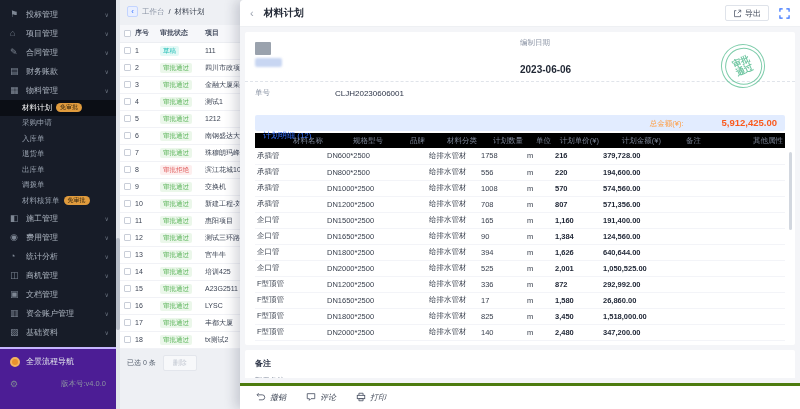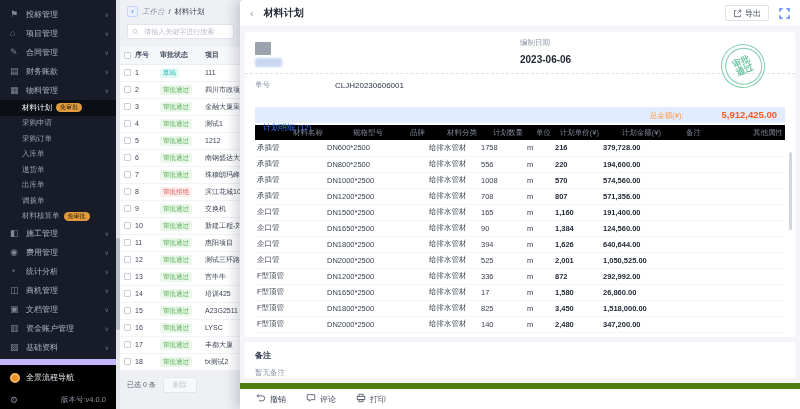--- a/index.html
+++ b/index.html
@@ -9,35 +9,35 @@
   
   .sidebar{position:absolute;left:0;top:0;width:116px;height:409px;background:#171c28;color:#aeb6c2;z-index:1;}
   .side-list{position:absolute;top:0;left:0;right:0;bottom:46px;overflow:hidden;padding-top:5px;}
   .side-group{height:19px;display:flex;align-items:center;padding:0 7px 0 10px;gap:6px;font-size:8px;cursor:pointer;}
   .side-group .glyph{width:10px;color:#7e8794;font-size:9px;line-height:1;flex:0 0 10px;}
   .side-group .lbl{flex:1;white-space:nowrap;overflow:hidden;}
   .side-group .chev{color:#6b7380;font-size:6px;}
   .side-sub{height:15.5px;display:flex;align-items:center;padding-left:22px;gap:4px;color:#97a0ae;font-size:7.5px;cursor:pointer;white-space:nowrap;}
   .side-sub.active{background:#0b0e15;color:#ffffff;}
   .badge-pill{background:#e09b3d;color:#33240e;font-size:6px;line-height:9px;height:9px;padding:0 4px;border-radius:5px;flex:0 0 auto;}
-  .side-footer{position:absolute;bottom:0;left:0;right:0;height:50px;border-top:6px solid #c4b5fd;background:#000000;}
+  .side-footer{position:absolute;bottom:0;left:0;right:0;height:62px;border-top:2px solid #c4b5fd;background:#4c1d95;}
   .nav-row{height:25px;display:flex;align-items:center;gap:6px;padding:0 10px;color:#e2e6ec;font-size:8px;cursor:pointer;}
   .nav-dot{width:10px;height:10px;border-radius:50%;background:#e8912d;border:2px solid #f4b35e;flex:0 0 10px;}
   .ver-row{height:19px;display:flex;align-items:center;gap:6px;padding:0 10px;color:#8b93a1;font-size:7.5px;}
   .ver-row .glyph{font-size:9px;color:#7e8794;}
   .ver-row .ver{margin-left:auto;}
   .side-scroll{position:absolute;left:116px;top:0;width:4px;height:409px;background:#e3e6eb;z-index:1;}
   .side-scroll .thumb{position:absolute;top:238px;height:92px;width:4px;background:#b9bfc9;border-radius:2px;}
 
   
   .list-panel{position:absolute;left:120px;top:0;width:120px;height:409px;background:#eef0f4;}
   .crumb{display:flex;align-items:center;gap:4px;padding:6px 0 0 7px;font-size:7.5px;color:#39414f;}
   .back-btn{width:11px;height:11px;border-radius:2px;background:#e9efff;border:1px solid #c3d4ff;color:#3370ff;
     font-size:8px;line-height:9px;text-align:center;cursor:pointer;flex:0 0 11px;}
-  .crumb .root{color:#8a93a4;font-style:italic;}
+  .crumb .root{color:#8a93a4;}
   .search{margin:7px 6px 0 7px;height:15px;background:#fff;border:1px solid #e1e4ea;border-radius:2px;
     display:flex;align-items:center;gap:3px;padding:0 4px;}
   .search input{border:0;outline:0;width:100%;font-size:7px;color:#5d6678;background:transparent;
     font-family:"Liberation Sans","DejaVu Sans",sans-serif;}
   .search input::placeholder{color:#b9bfca;}
   .list-table{width:100%;border-collapse:collapse;margin-top:8px;font-size:7px;background:#fff;table-layout:fixed;}
   .list-table th{height:17px;background:#f6f7fa;color:#4a5264;font-weight:bold;text-align:left;padding:0 2px;border-bottom:1px solid #eceef2;}
   .list-table td{height:17px;color:#3c4454;padding:0 2px;border-bottom:1px solid #f1f2f6;white-space:nowrap;overflow:hidden;}
   .cb{width:7px;height:7px;border:1px solid #c9ced8;border-radius:1px;background:#fff;margin-left:2px;cursor:pointer;}
   .pill{display:inline-block;font-size:6.5px;line-height:10px;padding:0 3px;border-radius:2px;}
@@ -59,21 +59,21 @@
     padding:0 7px;font-size:8px;color:#434b5a;background:#fff;cursor:pointer;margin-left:39px;}
   .fs-btn{cursor:pointer;display:flex;align-items:center;}
   .drawer-body{flex:1;padding:5px 5px 0 5px;overflow:hidden;}
   .card{background:#fff;border-radius:2px;}
   .card.main{padding:6px 10px 4px 10px;position:relative;}
   .info{display:flex;position:relative;}
   .info-col{width:50%;}
   .f-label{font-size:7.5px;color:#8a93a4;}
   .avatar{width:16px;height:13px;background:#9aa2ad;margin-top:4px;border-radius:1px;filter:blur(.4px);}
   .name-blob{width:27px;height:9px;background:#c8d6f2;border-radius:2px;margin-top:3px;filter:blur(1px);}
-  .date-val{font-size:10px;font-weight:bold;color:#1f2633;margin-top:6px;}
+  .date-val{font-size:10px;font-weight:bold;color:#1f2633;margin-top:16px;}
   .stamp{position:absolute;top:6px;right:20px;width:44px;height:44px;border:1.4px solid #5fc096;border-radius:50%;
     transform:rotate(-24deg);opacity:.8;display:flex;align-items:center;justify-content:center;}
   .stamp::before{content:"";position:absolute;inset:2.5px;border:1px solid #5fc096;border-radius:50%;}
   .stamp-text{font-size:9px;font-weight:bold;color:#4fb98c;width:20px;line-height:1.05;text-align:center;}
   .dashed{border-top:1px dashed #e0e4ea;margin:6px -10px 0 -10px;}
   .docno-row{display:flex;align-items:center;padding:6px 0 17px 0;font-size:8px;}
   .docno-row .f-label{width:80px;}
   .docno-val{color:#2b3346;}
   .sum-bar{height:16px;background:#e2ecff;border-radius:2px;display:flex;align-items:center;padding:0 8px;}
   .sum-title{font-size:8px;color:#3370ff;margin-top:24px;}
@@ -82,22 +82,22 @@
   .total-value{font-size:9.5px;font-weight:bold;color:#fa5a1e;margin-left:3px;}
   .detail-table{width:100%;border-collapse:collapse;font-size:7.5px;table-layout:fixed;margin-top:2px;}
   .detail-table th{height:15px;background:#000000;color:#7d8698;font-weight:normal;text-align:right;padding:0 2px;
     white-space:nowrap;overflow:hidden;}
   .detail-table td{height:16px;color:#39404e;border-bottom:1px solid #f3f4f8;padding:0 2px;white-space:nowrap;overflow:hidden;}
   .detail-table td.num{font-weight:bold;color:#222938;}
   .tbl-scroll{position:absolute;right:3px;top:120px;width:3px;height:78px;background:#d2d7df;border-radius:2px;}
   .card.remark{margin-top:5px;padding:8px 10px 9px 10px;}
   .remark-label{font-size:8px;font-weight:bold;color:#2b3346;}
   .remark-value{margin-top:7px;font-size:7.5px;color:#8a93a4;}
-  .drawer-footer{flex:0 0 26px;background:#fff;border-top:6px solid #4d7c0f;display:flex;align-items:center;
-    gap:20px;padding:0 16px;margin-top:5px;}
+  .drawer-footer{flex:0 0 26px;background:#fff;border-top:3px solid #4d7c0f;display:flex;align-items:center;
+    gap:20px;padding:0 16px;margin-top:5px;font-style:italic;}
   .foot-btn{display:flex;align-items:center;gap:4px;font-size:8px;color:#434b5a;cursor:pointer;}
 </style>
 </head>
 <body>
 
 <div class="sidebar">
   <div class="side-list" id="side-list">
       <div class="side-group">
         <span class="glyph">⚑</span>
         <span class="lbl">投标管理</span>
@@ -122,23 +122,20 @@
         <span class="glyph">▦</span>
         <span class="lbl">物料管理</span>
         <span class="chev">∨</span>
       </div>
       <div class="side-sub active">
         <span class="lbl">材料计划</span>
         <span class="badge-pill">免审批</span>
       </div>
       <div class="side-sub">
         <span class="lbl">采购申请</span>
-      </div>
-      <div class="side-sub">
-        <span class="lbl">采购订单</span>
       </div>
       <div class="side-sub">
         <span class="lbl">入库单</span>
       </div>
       <div class="side-sub">
         <span class="lbl">退货单</span>
       </div>
       <div class="side-sub">
         <span class="lbl">出库单</span>
       </div>
@@ -203,27 +200,20 @@
 <div class="side-scroll">
     <div class="thumb"></div>
   </div>
 
 <div class="list-panel">
   <div class="crumb">
     <span class="back-btn">‹</span>
     <span class="root">工作台</span>
     <span>/</span>
     <span>材料计划</span>
-  </div>
-  <div class="search">
-    <svg width="8" height="8" viewBox="0 0 10 10" fill="none" stroke="#b9bfca">
-        <circle cx="4" cy="4" r="2.6"></circle>
-        <path d="M6.1 6.1 L8.8 8.8"></path>
-      </svg>
-    <input placeholder="请输入关键字进行搜索" style="">
   </div>
   <table class="list-table">
     <colgroup>
         <col style="width:13px">
         <col style="width:25px">
         <col style="width:45px">
         <col>
       </colgroup>
     <thead>
         <tr id="list-head">

